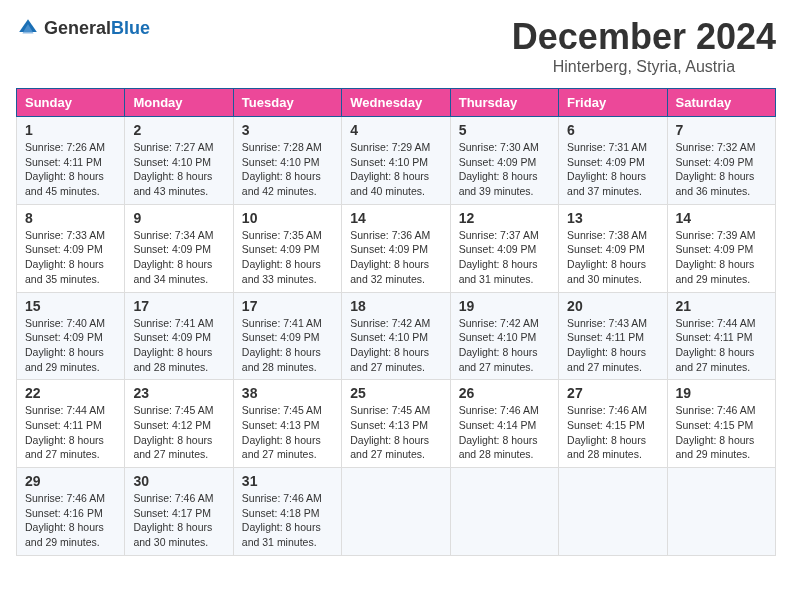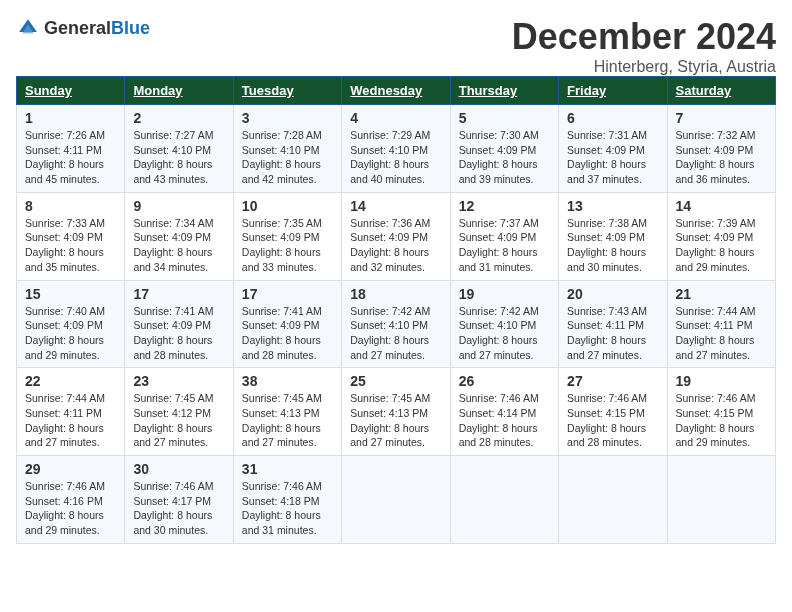--- a/index.html
+++ b/index.html
@@ -7,20 +7,21 @@
       font-family: Arial, sans-serif;
       background: #fff;
       width: 792px;
       min-height: 612px;
       padding: 16px;
     }
     .header {
       display: flex;
       justify-content: space-between;
       align-items: flex-start;
+      margin-bottom: 12px;
     }
     .logo {
       display: flex;
       align-items: center;
       gap: 4px;
     }
     .logo-text-general {
       font-size: 18px;
       font-weight: bold;
       color: #333;
@@ -38,29 +39,29 @@
       text-align: right;
     }
     .month-title {
       font-size: 36px;
       font-weight: bold;
       color: #333;
     }
     .location-title {
       font-size: 16px;
       color: #555;
+      text-align: center;
     }
     table {
       width: 100%;
       border-collapse: collapse;
     }
     thead tr {
-      background-color: #14532d;
+      background-color: #ec4899;
       color: white;
-      text-decoration: underline;
     }
     thead th {
       padding: 6px 8px;
       font-size: 13px;
       font-weight: bold;
       text-align: left;
       border: 1px solid #1a5a9a;
     }
     tbody tr {
       vertical-align: top;

